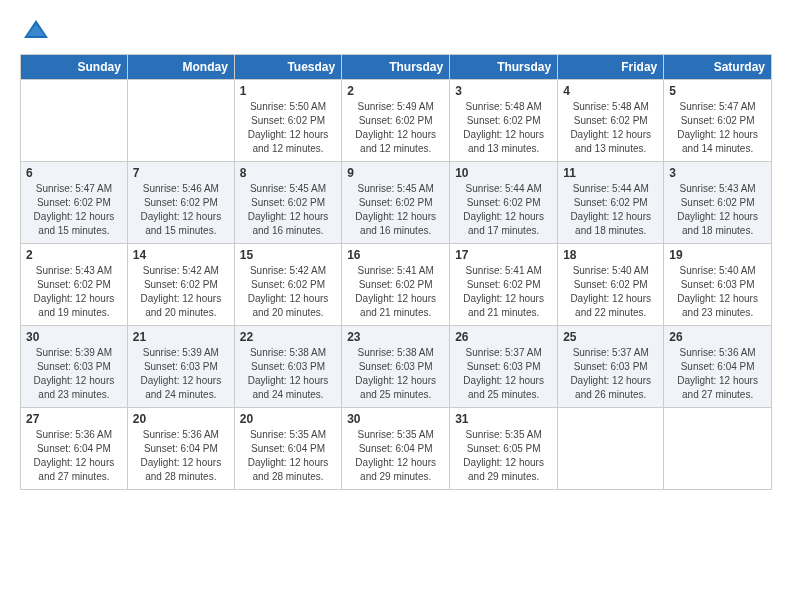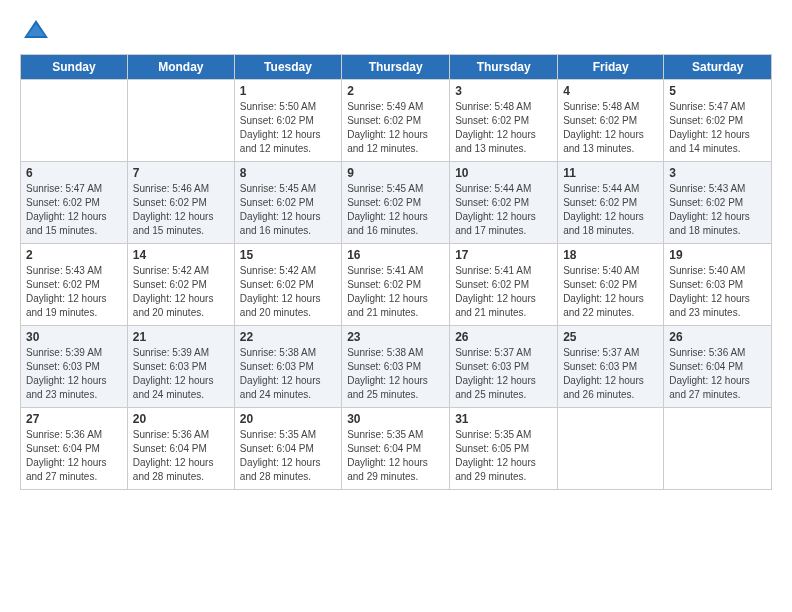--- a/index.html
+++ b/index.html
@@ -55,21 +55,21 @@
       margin-top: 2px;
     }
     .calendar {
       width: 100%;
       border-collapse: collapse;
       font-size: 10.5px;
     }
     .calendar thead th {
       background-color: #2970b8;
       color: #fff;
-      text-align: center;
+      text-align: right;
       padding: 5px 6px;
       font-size: 12px;
       font-weight: bold;
       border: 1px solid #ccc;
     }
     .calendar tbody td {
       border: 1px solid #ccc;
       vertical-align: top;
       padding: 4px 5px;
       width: 113px;
@@ -82,20 +82,21 @@
       font-weight: bold;
       font-size: 12px;
       color: #333;
       display: block;
       margin-bottom: 2px;
     }
     .day-info {
       color: #444;
       font-size: 10px;
       line-height: 1.4;
+      text-align: center;
     }
     .empty-cell {
       background: #f9f9f9;
     }
     .row-shaded td {
       background-color: #f0f4f8;
     }
     .row-white td {
       background-color: #fff;
     }

